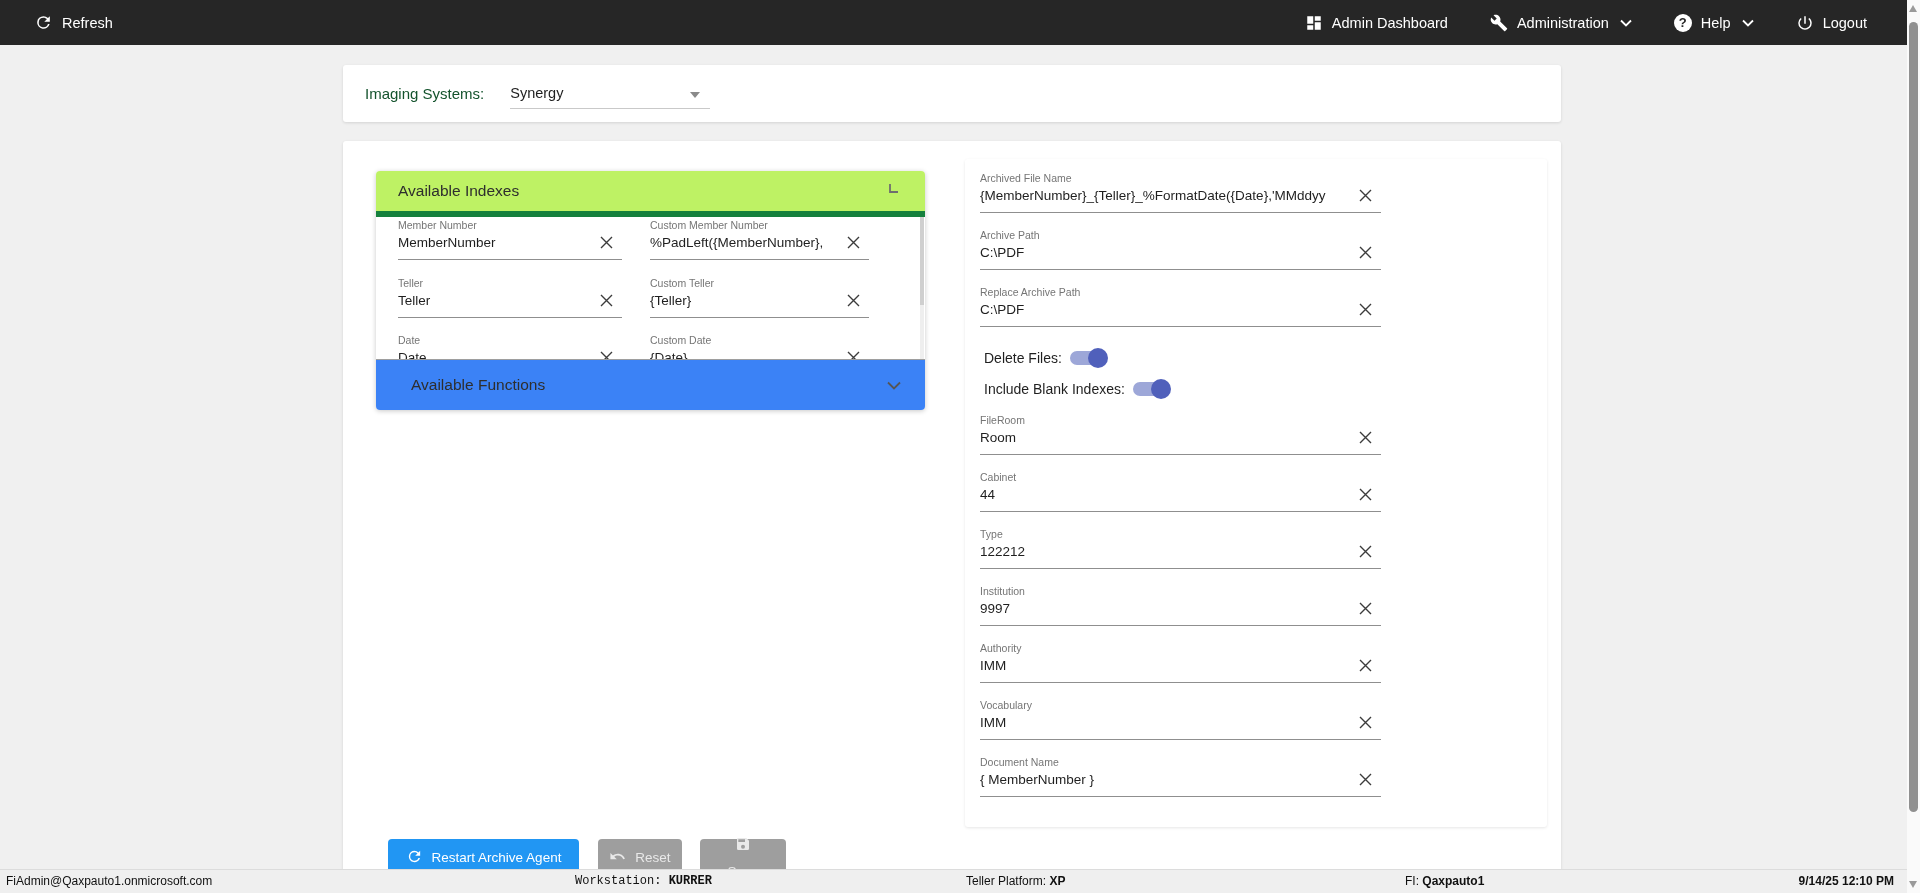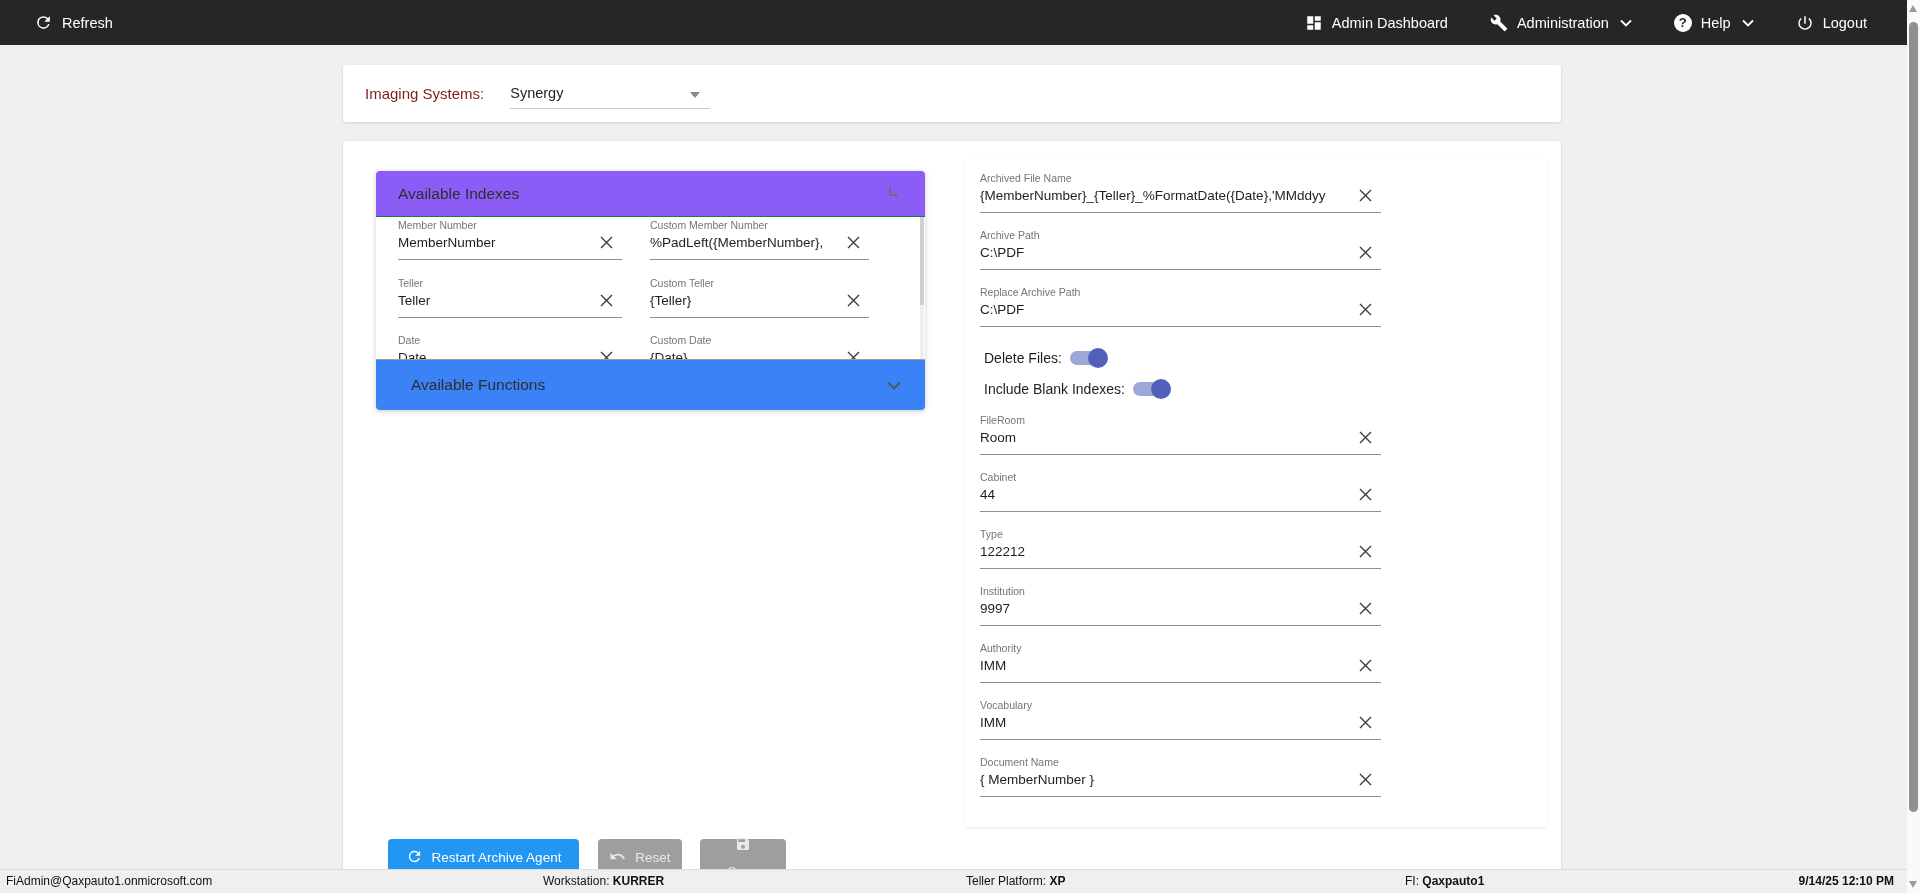--- a/index.html
+++ b/index.html
@@ -21,35 +21,35 @@
   .v-scrollbar { position:absolute; top:0; right:0; width:13px; height:893px; background:#fafafa; z-index:30; }
   .v-scrollbar .arrow-up { position:absolute; top:5px; left:2px; width:0; height:0;
         border-left:4.5px solid transparent; border-right:4.5px solid transparent; border-bottom:7px solid #9a9a9a; }
   .v-scrollbar .arrow-down { position:absolute; bottom:5px; left:2px; width:0; height:0;
         border-left:4.5px solid transparent; border-right:4.5px solid transparent; border-top:7px solid #9a9a9a; }
   .v-scrollbar .thumb { position:absolute; top:22px; left:2px; width:9px; height:790px; background:#909090; border-radius:5px; }
 
   
   .card { position:absolute; background:#fff; border-radius:3px; box-shadow:0 1px 3px rgba(0,0,0,0.12); }
   .imaging-card { left:343px; top:65px; width:1218px; height:57px; display:flex; align-items:center; padding-left:22px; }
-  .imaging-label { font-size:15px; color:#7f1d1d; }
+  .imaging-label { font-size:15px; color:#14532d; }
   .select-ctl { position:relative; margin-left:26px; width:200px; height:30px; border-bottom:1px solid #c9c9c9;
                 display:flex; align-items:center; cursor:pointer; }
   .select-ctl .sel-value { font-size:14.5px; color:#1f1f1f; }
   .select-ctl .sel-arrow { position:absolute; right:10px; top:13px; width:0; height:0;
         border-left:5px solid transparent; border-right:5px solid transparent; border-top:6px solid #8a8a8a; }
 
   .main-card { left:343px; top:141px; width:1218px; height:750px; }
 
   
   .accordion { position:absolute; left:33px; top:30px; width:549px; background:#fff; border-radius:4px;
                box-shadow:0 1px 5px rgba(0,0,0,0.22); overflow:hidden; }
   .acc-header { height:46px; display:flex; align-items:center; justify-content:space-between;
                 padding:0 24px 0 22px; cursor:pointer; }
-  .acc-header.gray { background:#8b5cf6; border-bottom:1px solid #15803d;text-align:right; }
+  .acc-header.gray { background:#bef264; border-bottom:6px solid #15803d;text-align:right; }
   .acc-title { font-size:15.5px; color:#2e2e2e; }
   .idx-body { position:relative; height:143px; background:#fff; overflow:hidden; border-bottom:1px solid #9e9e9e; }
   .idx-grid { display:grid; grid-template-columns:224px 219px; column-gap:28px; padding:2px 0 0 22px; }
   .idx-scroll { position:absolute; right:1px; top:0; width:4px; height:100%; background:#eeeeee; }
   .idx-scroll .thumb { position:absolute; top:0; left:0; width:4px; height:88px; background:#cfcfcf; }
   .func-header { background:#3b82f6; height:50px;padding-left:35px; }
 
   
   .field { position:relative; height:41px; margin-bottom:16px; }
   .field .flabel { font-size:10.5px; color:#757575; display:block; line-height:13px; margin-bottom:1px; }
@@ -78,21 +78,21 @@
   .btn-disabled { background:#9e9e9e; color:#e9e9e9; cursor:default; }
   .btn-reset { width:84px; margin-right:18px; }
   .btn-save { width:86px;flex-direction:column; }
 
   
   .statusbar { position:absolute; left:0; bottom:0; width:1920px; height:24px; background:#efefef;
                border-top:1px solid #dcdcdc; z-index:25; font-size:12px; color:#111; }
   .statusbar .sb-item { position:absolute; top:0; line-height:23px; white-space:nowrap; }
   .statusbar b { font-weight:bold; }
   .sb-user { left:6px; }
-  .sb-ws { left:543px; }
+  .sb-ws { left:575px;font-family:Liberation Mono, monospace; }
   .sb-platform { left:966px; }
   .sb-fi { left:1405px; }
   .sb-time { right:26px; font-weight:bold; }
 </style>
 </head>
 <body>
 
 <div class="topbar">
   <div class="topbar-left">
     <div class="nav-item">

